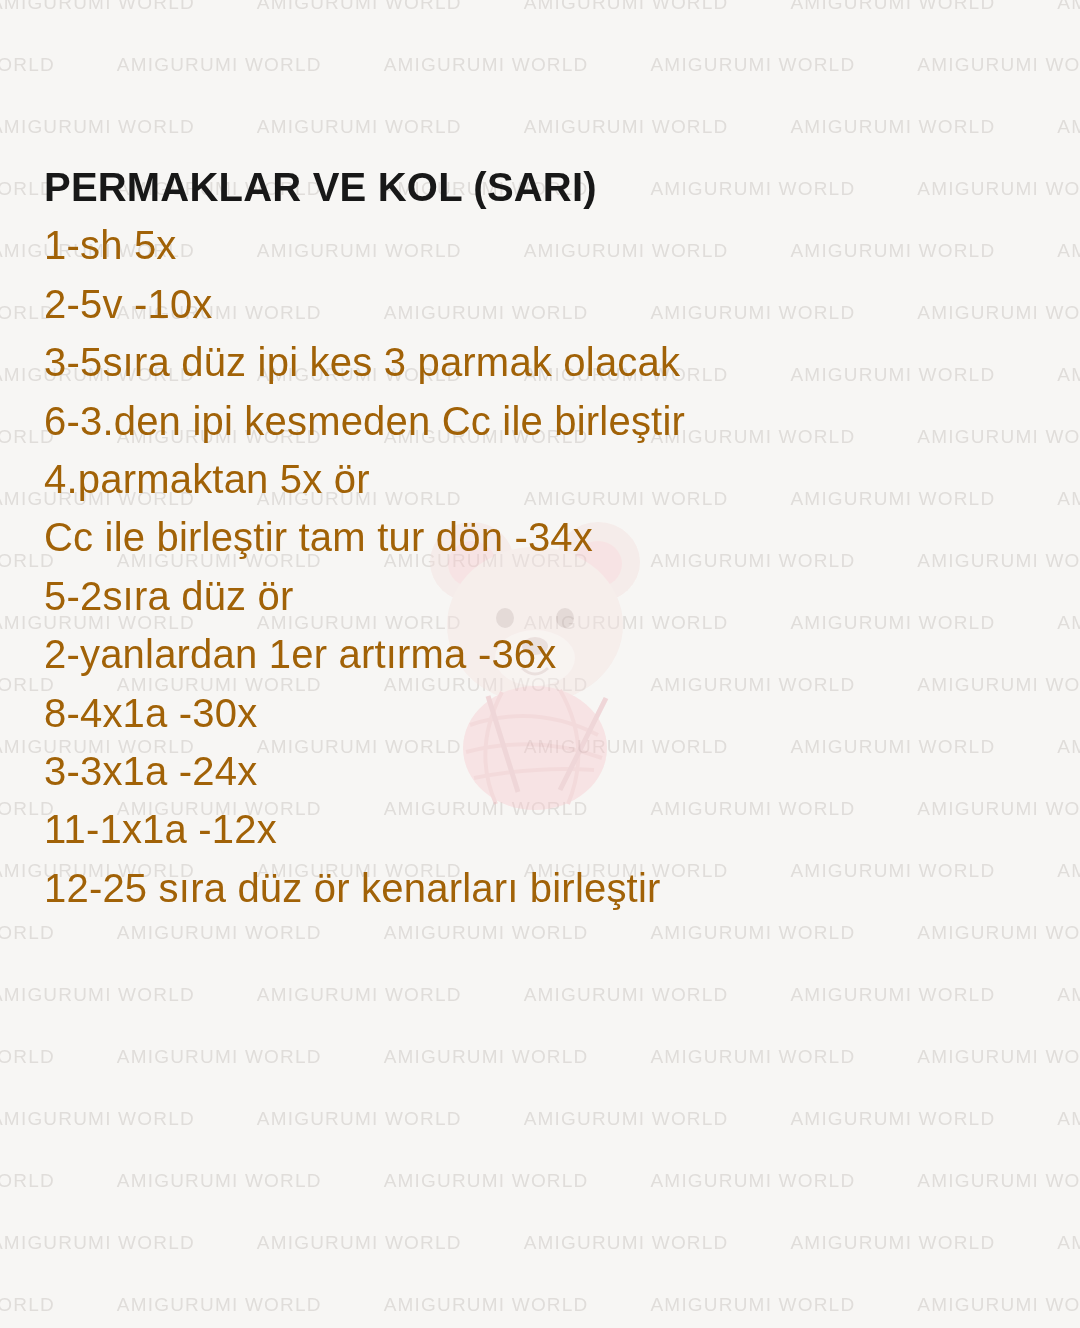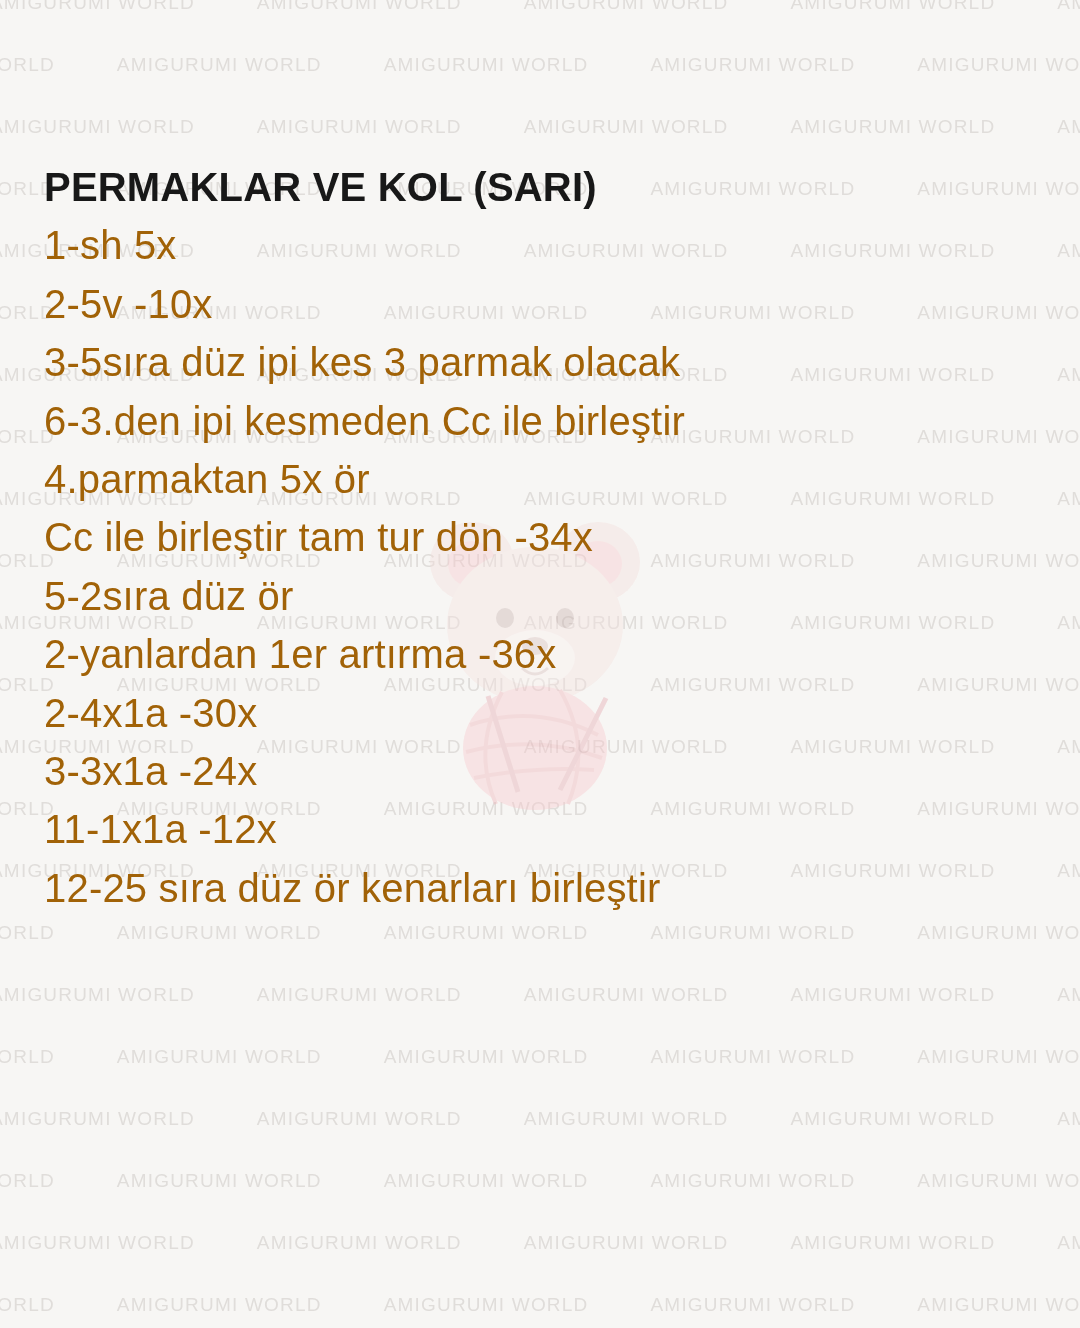--- a/index.html
+++ b/index.html
@@ -139,18 +139,18 @@
   <div id="pattern-title">PERMAKLAR VE KOL (SARI)</div>
   <div id="pattern-lines">
       <div class="pattern-line">1-sh 5x</div>
       <div class="pattern-line">2-5v -10x</div>
       <div class="pattern-line">3-5sıra düz ipi kes 3 parmak olacak</div>
       <div class="pattern-line">6-3.den ipi kesmeden Cc ile birleştir</div>
       <div class="pattern-line">4.parmaktan 5x ör</div>
       <div class="pattern-line">Cc ile birleştir tam tur dön -34x</div>
       <div class="pattern-line">5-2sıra düz ör</div>
       <div class="pattern-line">2-yanlardan 1er artırma -36x</div>
-      <div class="pattern-line">2-4x1a -30x</div>
+      <div class="pattern-line">8-4x1a -30x</div>
       <div class="pattern-line">3-3x1a -24x</div>
       <div class="pattern-line">11-1x1a -12x</div>
       <div class="pattern-line">12-25 sıra düz ör kenarları birleştir</div>
     </div>
 </div>
 
 </body></html>

